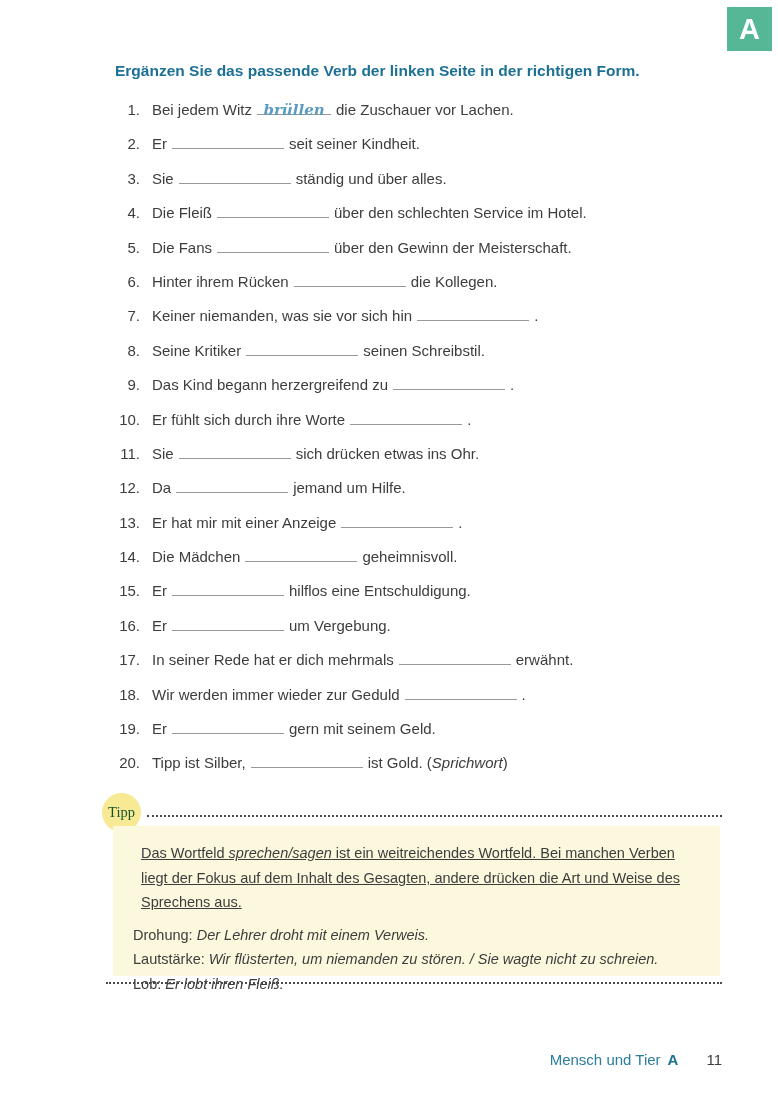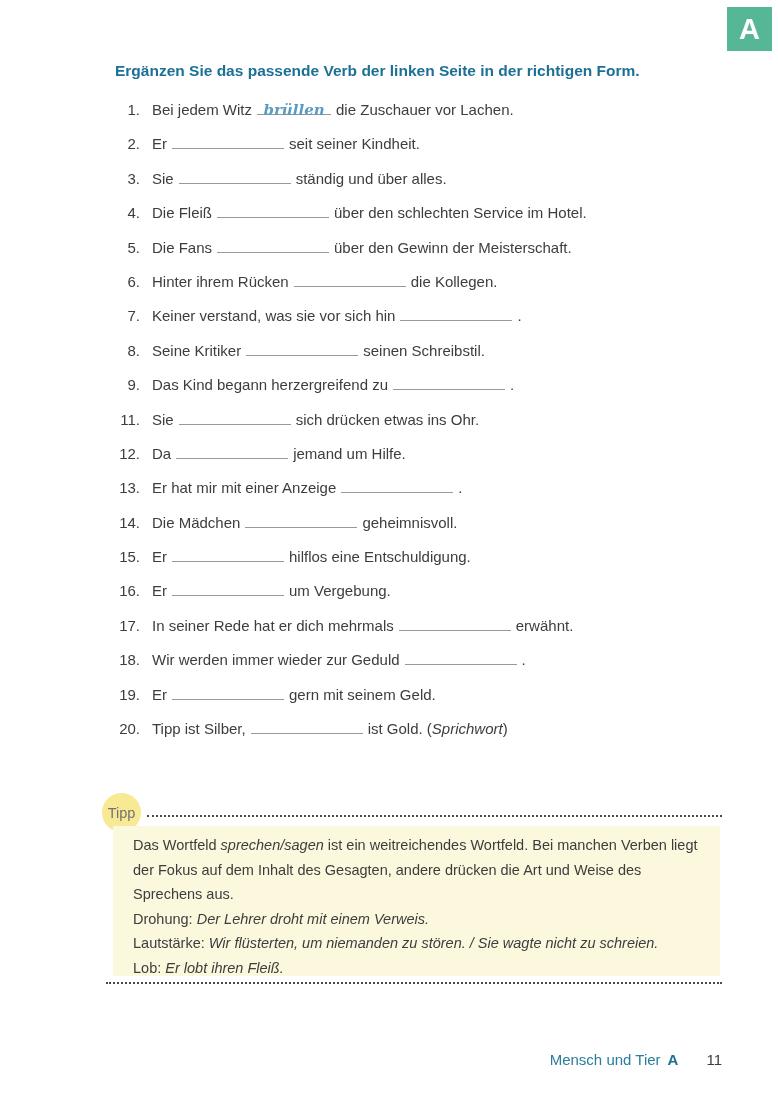--- a/index.html
+++ b/index.html
@@ -35,29 +35,29 @@
     font-family:"DejaVu Serif", serif; font-style:italic;
     color:#5b9bc0; font-size:15px;font-weight:bold;
   }
   .it { font-style:italic; }
   
   .tip-circle {
     position:absolute; left:102px; top:793px; width:39px; height:39px;
     border-radius:50%; background:#f8e994;
     display:flex; align-items:center; justify-content:center;
   }
-  .tip-label { font-size:14.5px; color:#737373; }
+  .tip-label { font-size:14.5px; color:#14532d;font-family:Liberation Serif, serif; }
   .dots-top  { position:absolute; left:147px; top:815px; width:575px; border-top:2.5px dotted #4a4a4a; }
   .dots-bottom { position:absolute; left:106px; top:982px; width:616px; border-top:2.5px dotted #4a4a4a; }
   .tip-box {
     position:absolute; left:113px; top:826px; width:607px; height:150px;
     background:#fbf8dd; box-sizing:border-box;
     padding:7px 16px 0 20px; font-size:14.5px; line-height:24.6px;
   }
-  .tip-intro { margin:0; }
+  .tip-intro { margin:8px;text-decoration:underline; }
   .tip-examples { margin:0; padding:0; list-style:none; }
   
   .footer {
     position:absolute; top:1051px; right:56px;
     font-size:15px; display:flex; align-items:center;
   }
   .footer-chapter { color:#2a7d9c; }
   .footer-section { color:#1c7095; font-weight:bold; margin-left:7px; }
   .footer-page { color:#3d3d3d; margin-left:28px; }
 </style>
@@ -98,33 +98,37 @@
     <span class="body"><span>Die Fans</span><span class="blank"><span class="answer"></span></span><span>über den Gewinn der Meisterschaft.</span><span class="it"></span><span></span></span>
   </li>
 
   <li class="item">
     <span class="num">6.</span>
     <span class="body"><span>Hinter ihrem Rücken</span><span class="blank"><span class="answer"></span></span><span>die Kollegen.</span><span class="it"></span><span></span></span>
   </li>
 
   <li class="item">
     <span class="num">7.</span>
-    <span class="body"><span>Keiner verstand, was sie vor sich hin</span><span class="blank"><span class="answer"></span></span><span>.</span><span class="it"></span><span></span></span>
+    <span class="body"><span>Keiner niemanden, was sie vor sich hin</span><span class="blank"><span class="answer"></span></span><span>.</span><span class="it"></span><span></span></span>
   </li>
 
   <li class="item">
     <span class="num">8.</span>
     <span class="body"><span>Seine Kritiker</span><span class="blank"><span class="answer"></span></span><span>seinen Schreibstil.</span><span class="it"></span><span></span></span>
   </li>
 
   <li class="item">
     <span class="num">9.</span>
     <span class="body"><span>Das Kind begann herzergreifend zu</span><span class="blank"><span class="answer"></span></span><span>.</span><span class="it"></span><span></span></span>
   </li>
 
+  <li class="item">
+    <span class="num">10.</span>
+    <span class="body"><span>Er fühlt sich durch ihre Worte</span><span class="blank"><span class="answer"></span></span><span>.</span><span class="it"></span><span></span></span>
+  </li>
 
   <li class="item">
     <span class="num">11.</span>
     <span class="body"><span>Sie</span><span class="blank"><span class="answer"></span></span><span>sich drücken etwas ins Ohr.</span><span class="it"></span><span></span></span>
   </li>
 
   <li class="item">
     <span class="num">12.</span>
     <span class="body"><span>Da</span><span class="blank"><span class="answer"></span></span><span>jemand um Hilfe.</span><span class="it"></span><span></span></span>
   </li>

